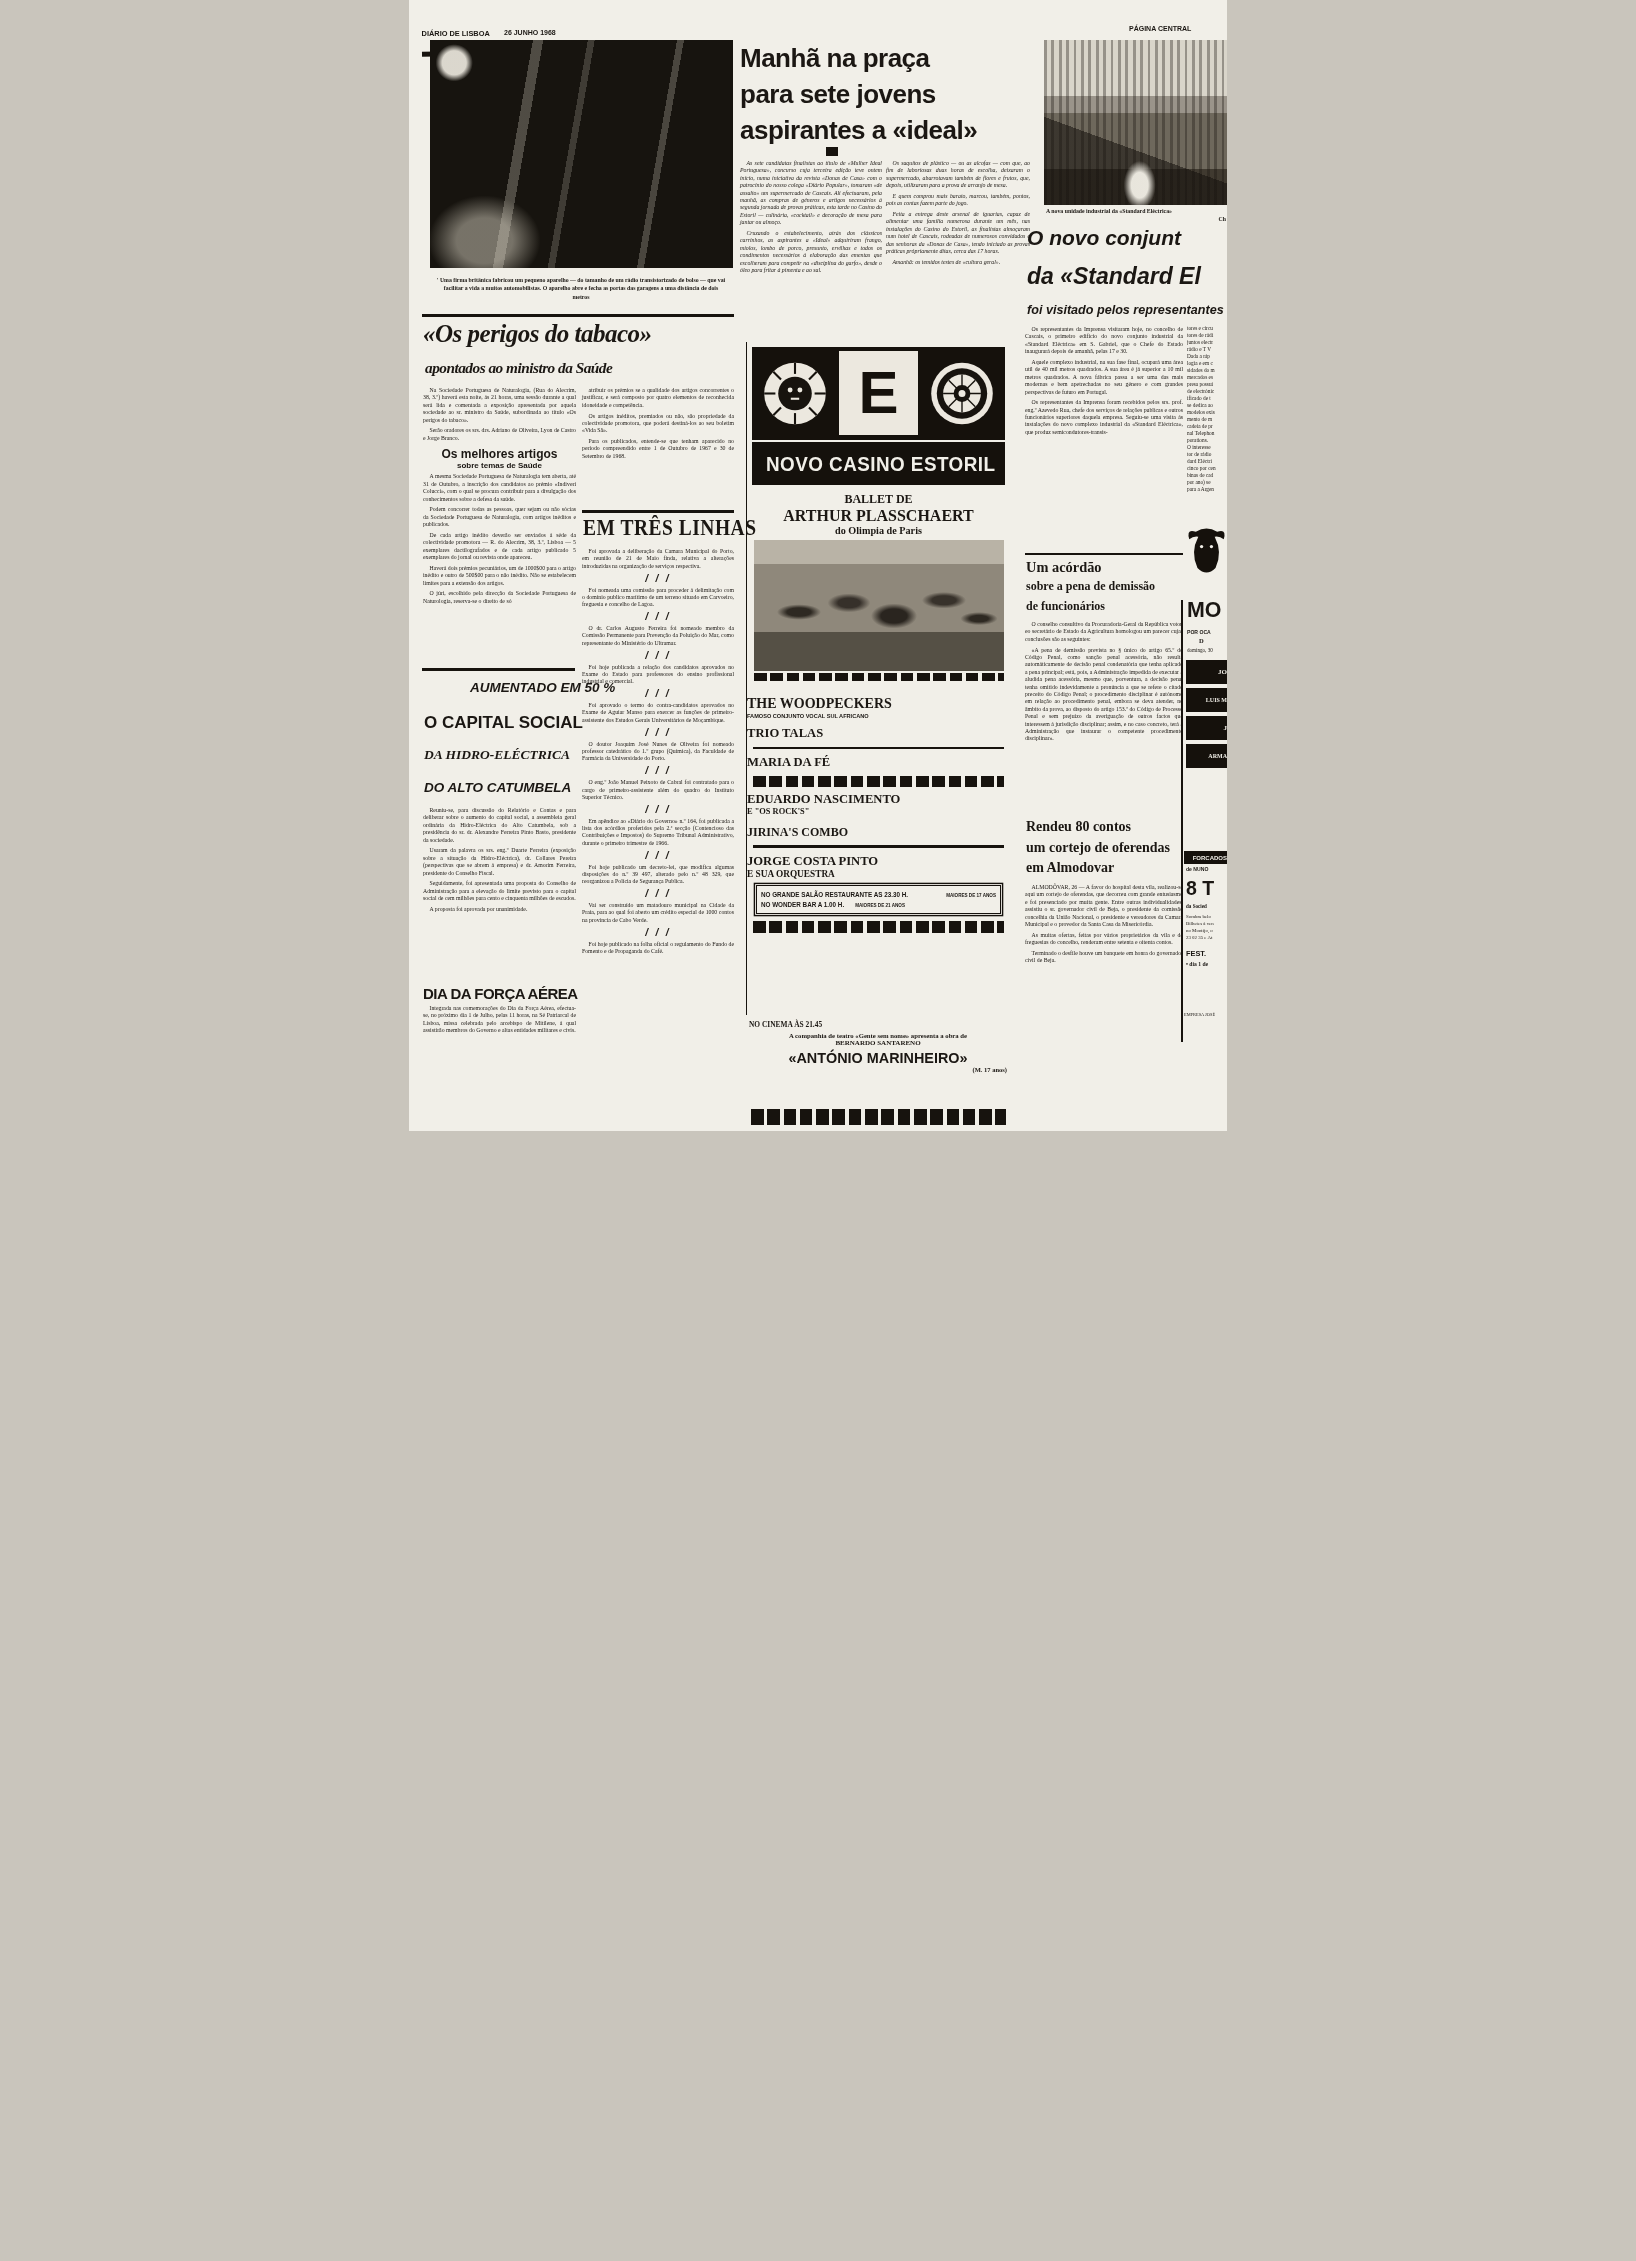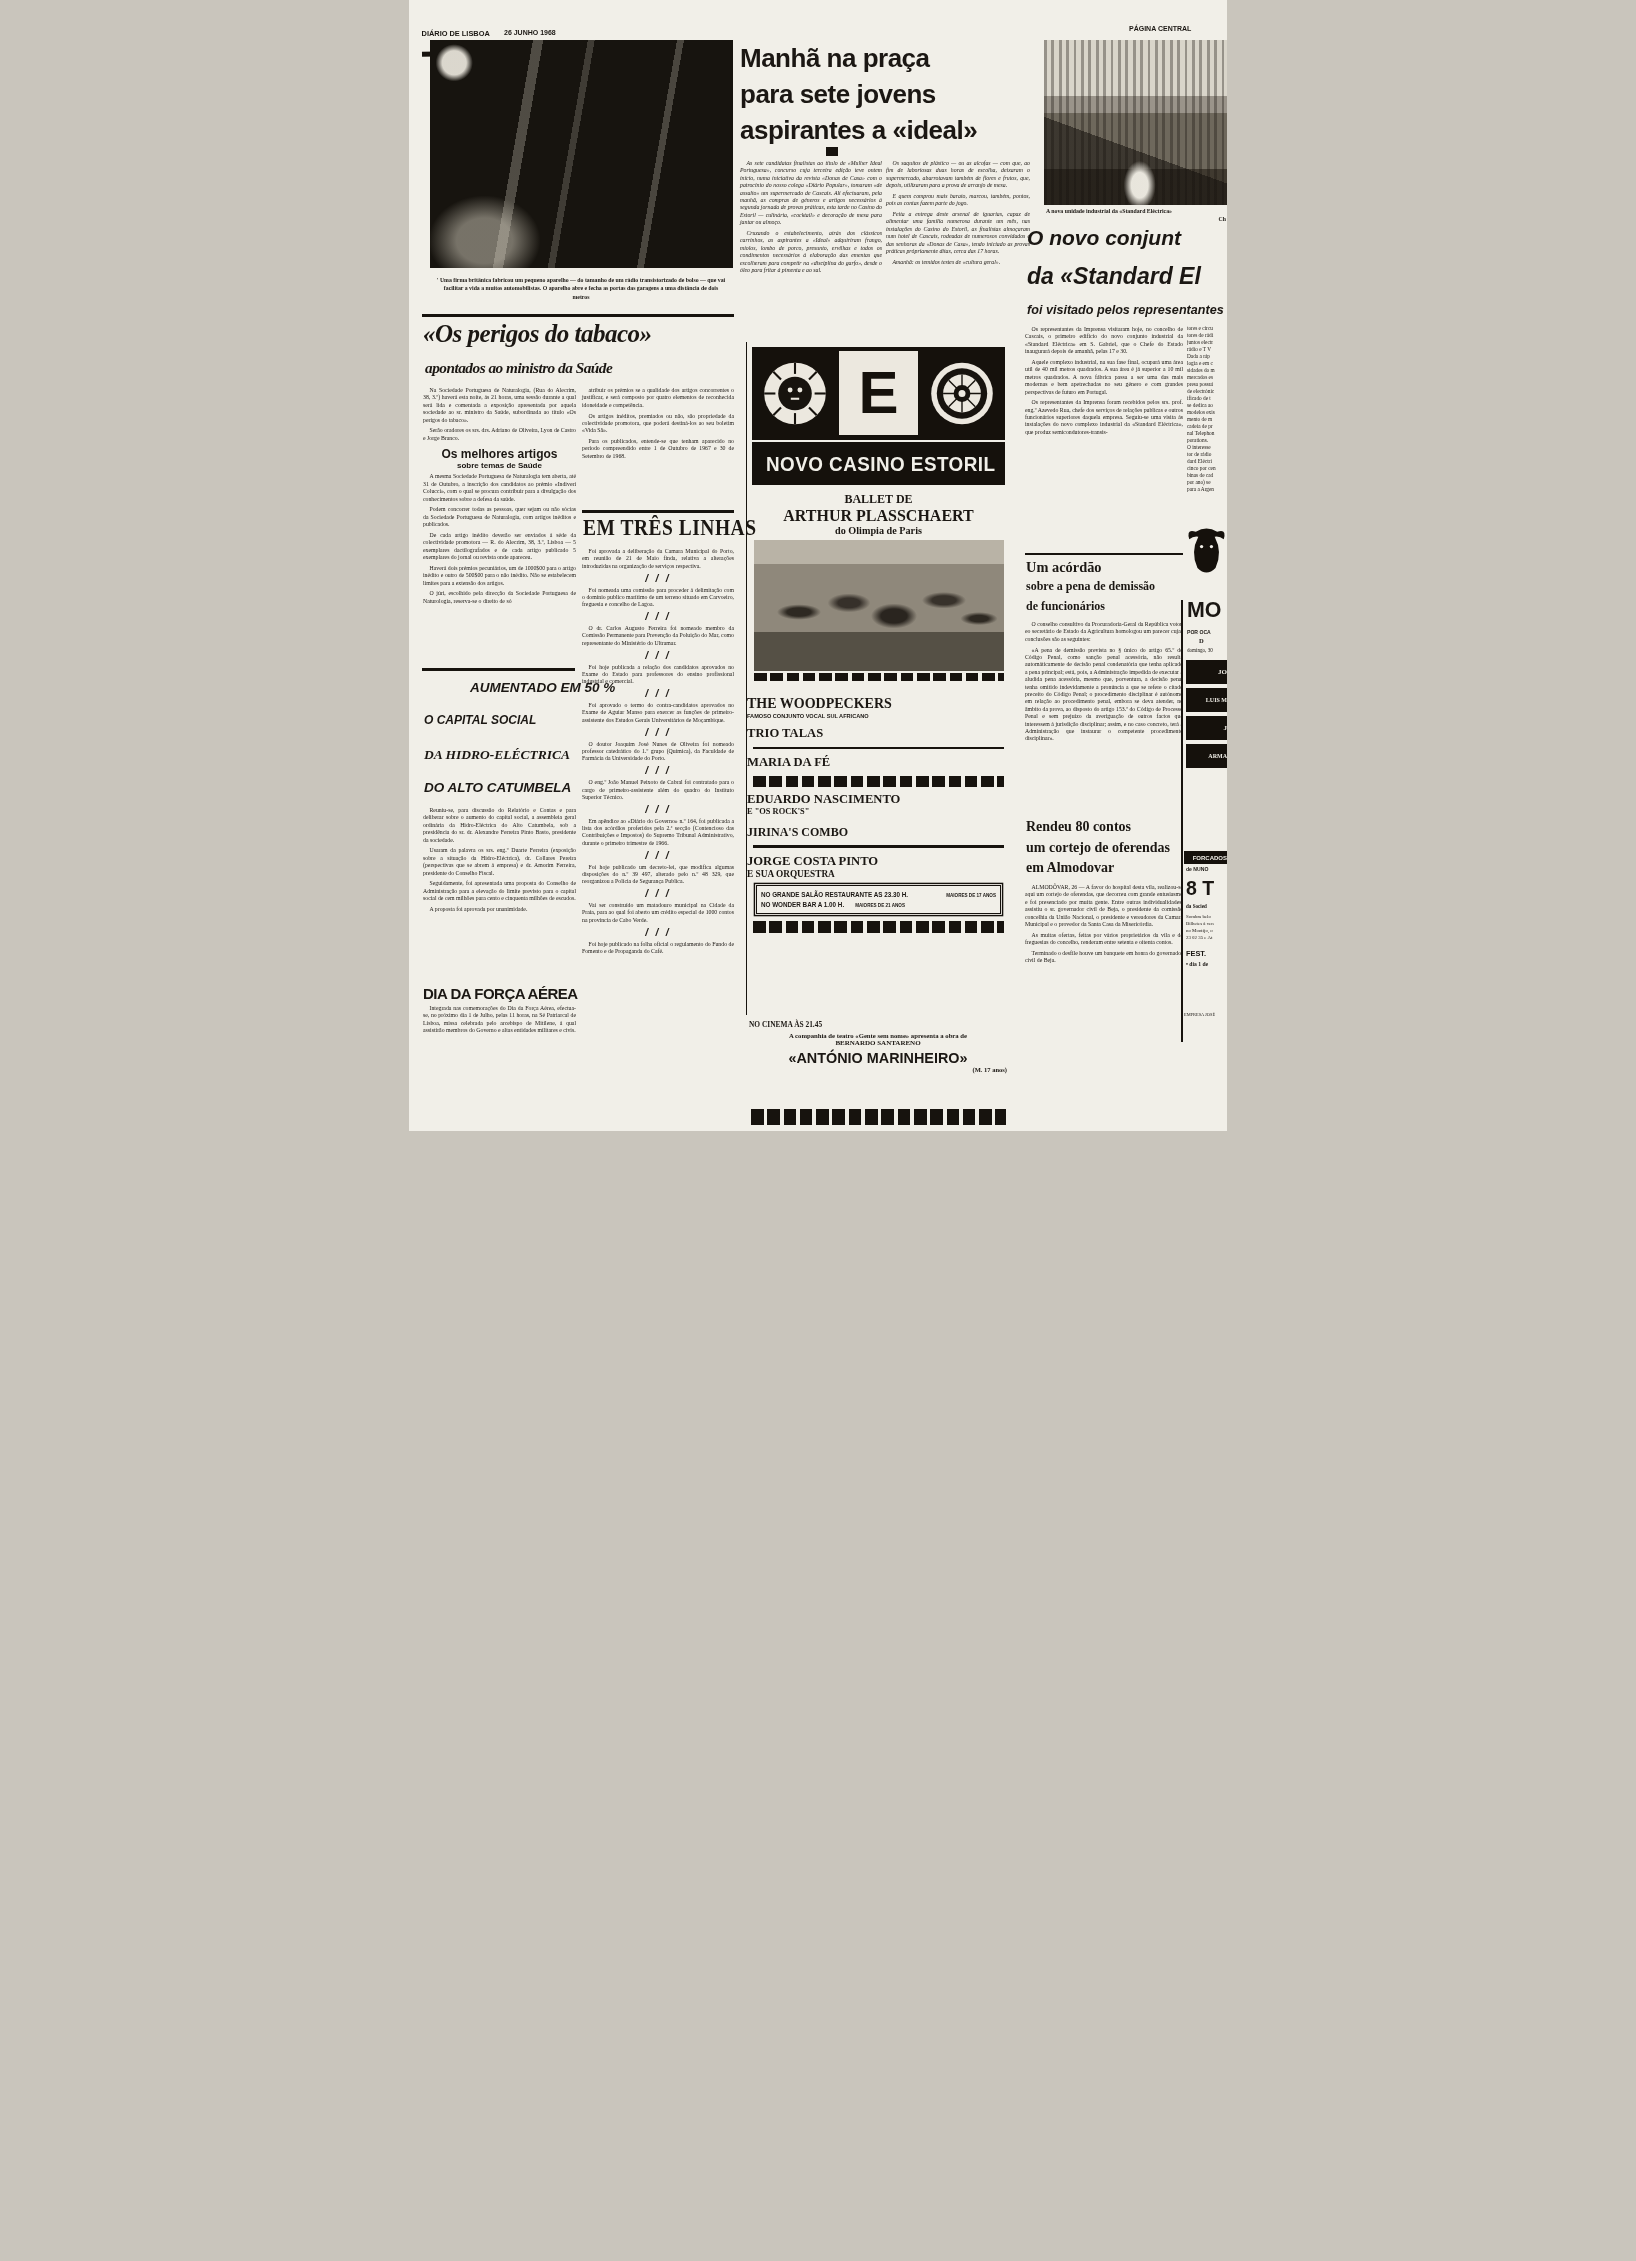--- a/index.html
+++ b/index.html
@@ -94,21 +94,21 @@
     <div class="et-sep">/ / /</div>
     <p>Foi hoje publicado um decreto-lei, que modifica algumas disposições do n.º 39 497, alterado pelo n.º 48 329, que reorganizou a Polícia de Segurança Publica.</p>
     <div class="et-sep">/ / /</div>
     <p>Vai ser construído um matadouro municipal na Cidade da Praia, para ao qual foi aberto um crédito especial de 1000 contos na província de Cabo Verde.</p>
     <div class="et-sep">/ / /</div>
     <p>Foi hoje publicado na folha oficial o regulamento do Fundo de Fomento e de Propaganda do Café.</p>
   </div>
 
   <div class="abs rule" style="left:12.6px;top:668px;width:153px;height:2.8px;"></div>
   <div class="abs h-sans nowrap" style="left:27px;top:680px;font-size:13.5px;font-style:italic;margin-left:34px;">AUMENTADO EM 50 %</div>
-  <div class="abs h-sans nowrap" style="left:15px;top:713px;font-size:12px;font-style:italic;">O CAPITAL SOCIAL</div>
+  <div class="abs h-sans nowrap" style="left:15px;top:713px;font-size:17px;">O CAPITAL SOCIAL</div>
   <div class="abs h-sans nowrap" style="left:15px;top:747px;font-size:13.5px;font-style:italic;font-family:Liberation Serif, serif;">DA HIDRO-ELÉCTRICA</div>
   <div class="abs h-sans nowrap" style="left:15px;top:780px;font-size:13.5px;font-style:italic;">DO ALTO CATUMBELA</div>
   <div class="abs bodycol" style="left:14px;top:807px;width:153px;">
     <p>Reuniu-se, para discussão do Relatório e Contas e para deliberar sobre o aumento do capital social, a assembleia geral ordinária da Hidro-Eléctrica do Alto Catumbela, sob a presidência do sr. dr. Alexandre Ferreira Pinto Basto, presidente da sociedade.</p>
     <p>Usaram da palavra os srs. eng.º Duarte Ferreira (exposição sobre a situação da Hidro-Eléctrica), dr. Collares Pereira (perspectivas que se abrem á empresa) e dr. Amorim Ferreira, presidente do Conselho Fiscal.</p>
     <p>Seguidamente, foi apresentada uma proposta do Conselho de Administração para a elevação do limite previsto para o capital social de cem milhões para cento e cinquenta milhões de escudos.</p>
     <p>A proposta foi aprovada por unanimidade.</p>
   </div>
 
   <div class="abs h-sans nowrap" style="left:14px;top:985px;font-size:15px;letter-spacing:-0.5px;">DIA DA FORÇA AÉREA</div>

